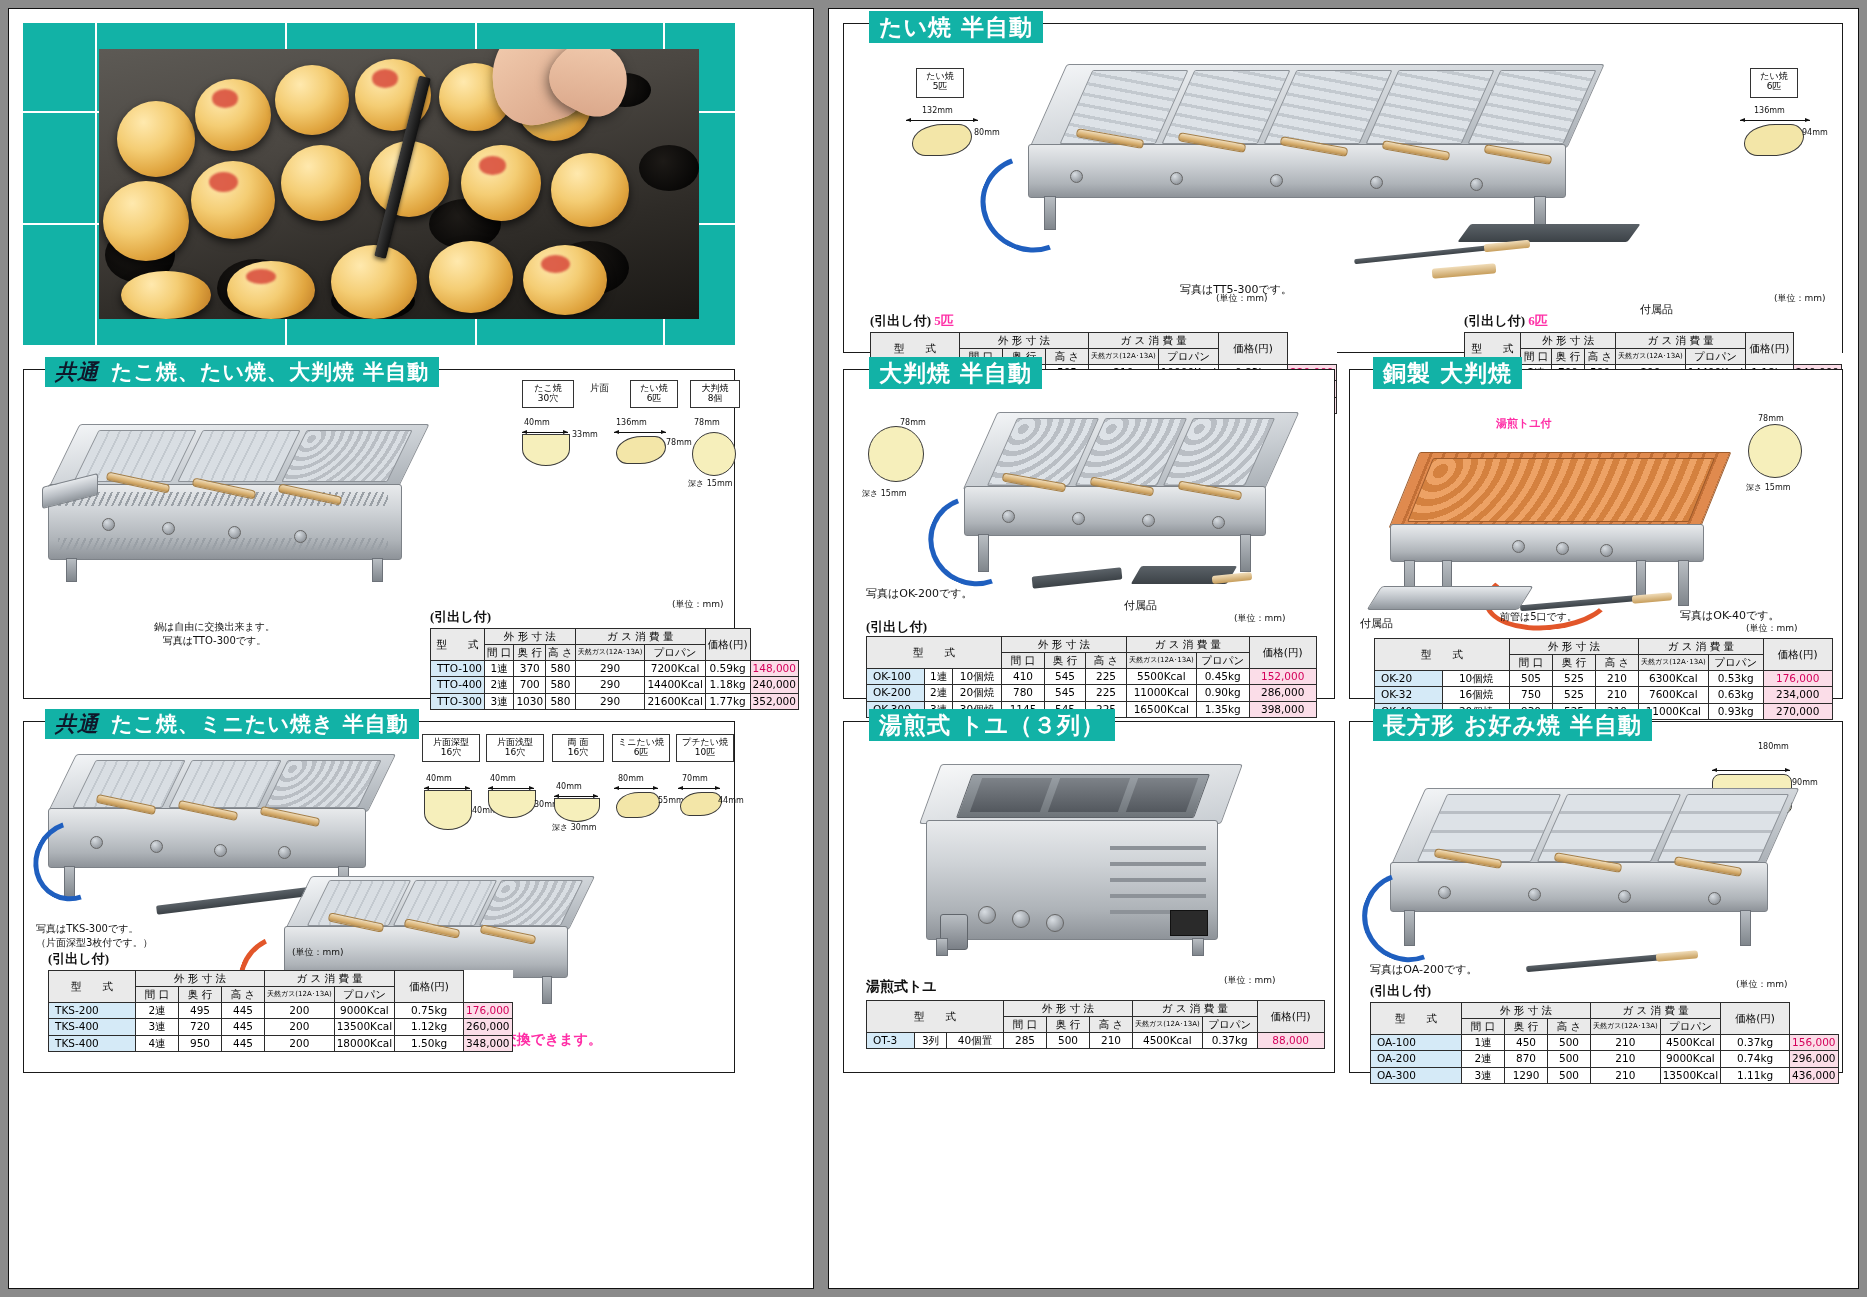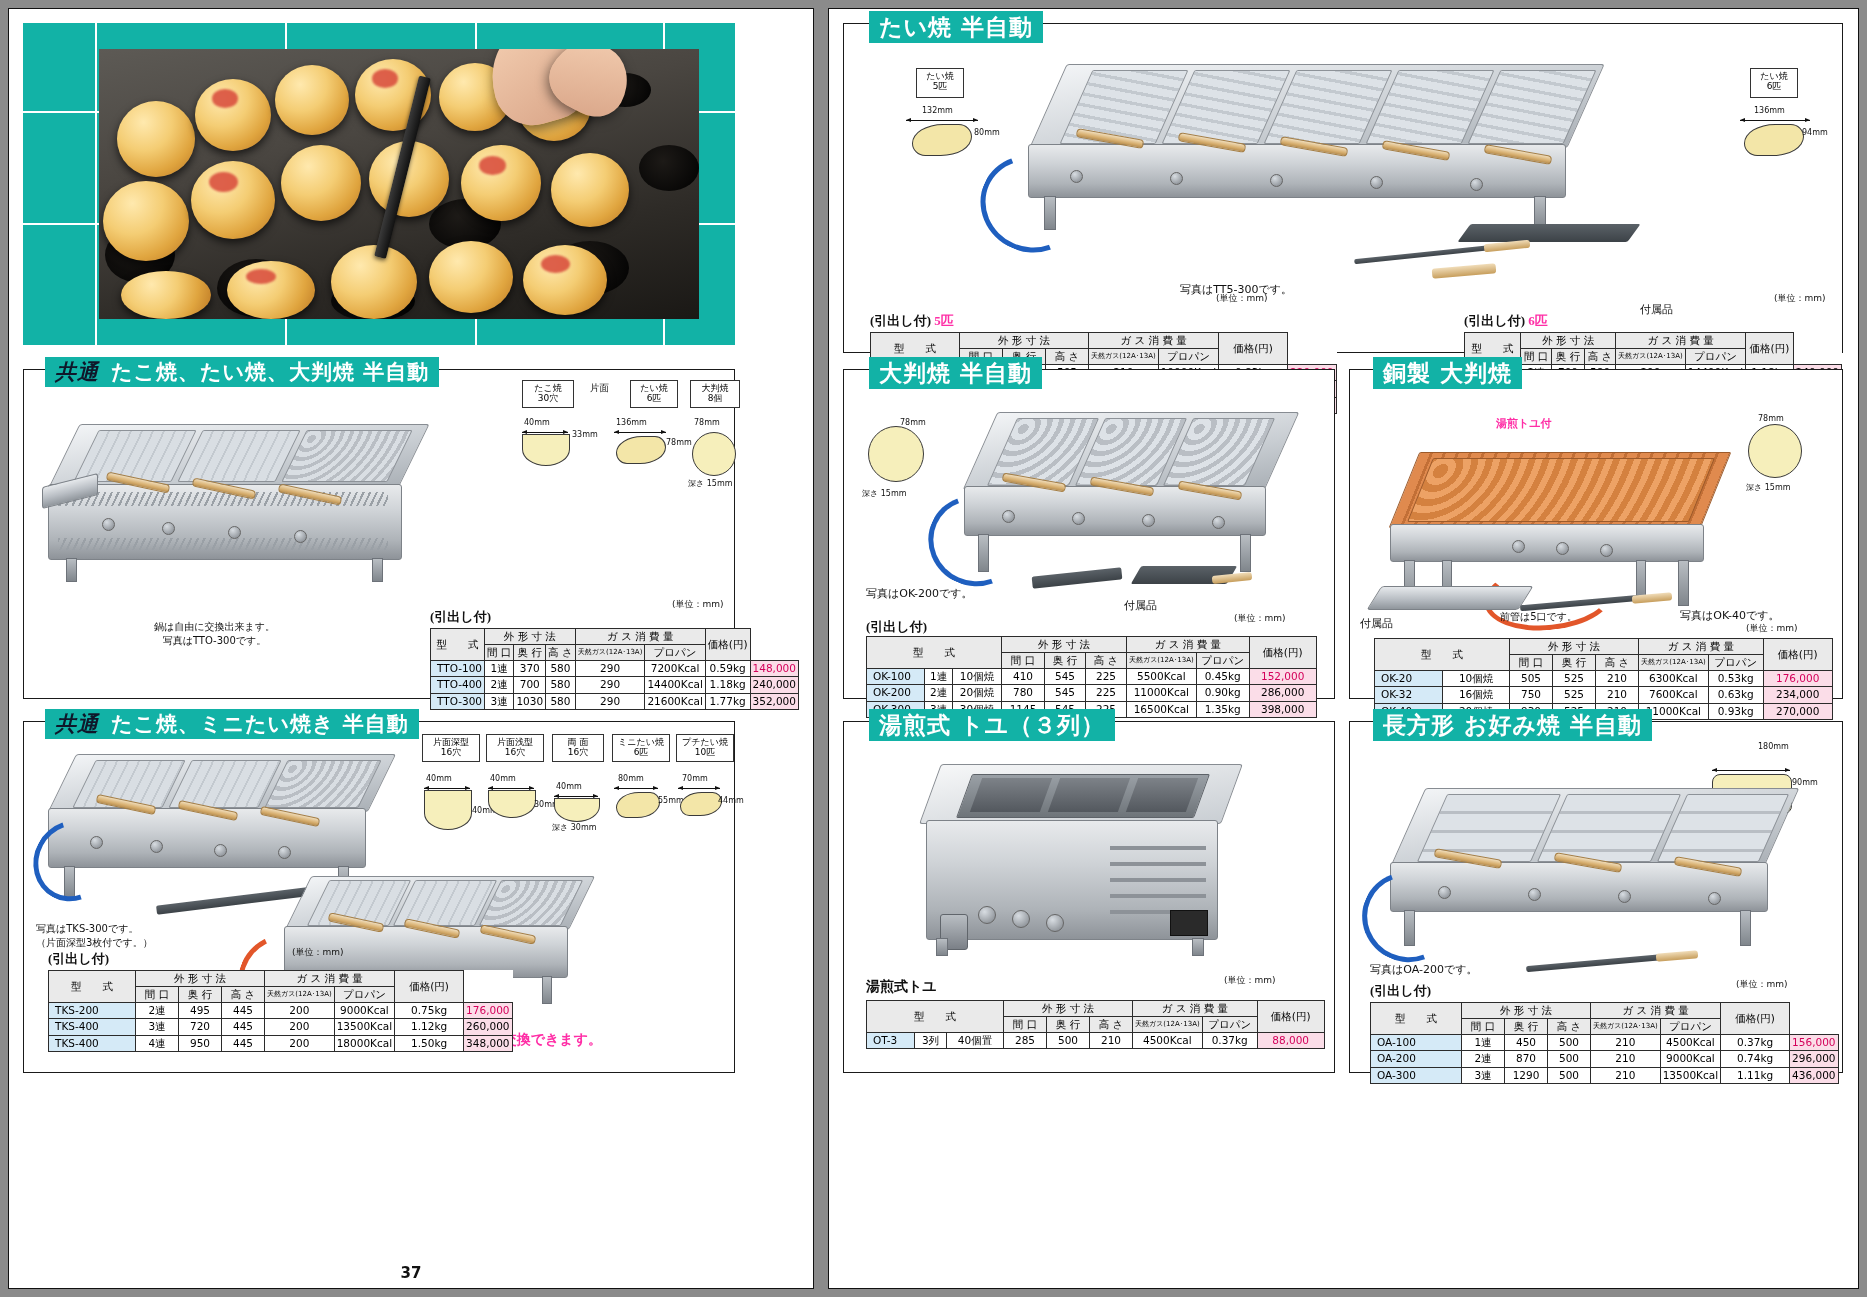--- a/index.html
+++ b/index.html
@@ -373,21 +373,20 @@
         </tbody>
       </table>
     </div>
   </div>
   <div class="hdr" style="left:36px;top:700px;height:30px;font-size:21px;">
     <span class="pink">共通</span>
     <span style="width:12px;"></span>
     <span>たこ焼、ミニたい焼き 半自動</span>
   </div>
 
-  <div class="pgnum" style="left:0;right:0;text-align:center;">37</div>
 </div>
 
 <div class="page" id="page-right">
 
   <div class="panel" style="left:14px;top:14px;width:1000px;height:330px;">
     <div class="dgbox" style="left:72px;top:44px;width:48px;height:30px;white-space:pre-line;">たい焼
 5匹</div>
     <div class="dim" style="left:78px;top:82px;">132mm</div>
     <div class="arrowline" style="left:62px;top:96px;width:72px;"></div>
     <div class="fish" style="left:68px;top:100px;width:58px;height:30px;"></div>

